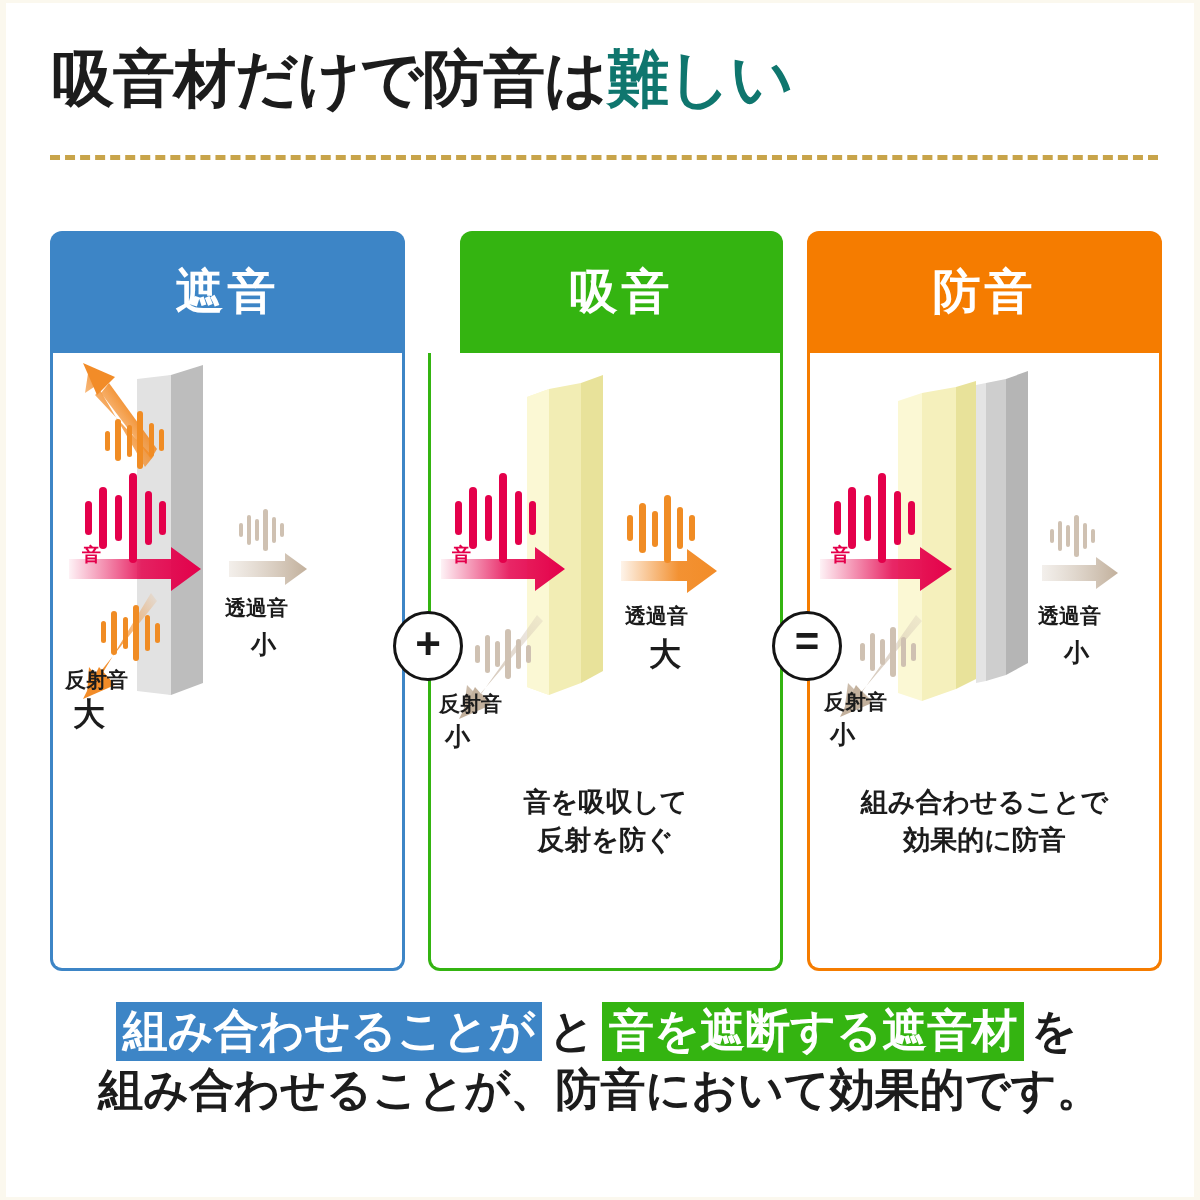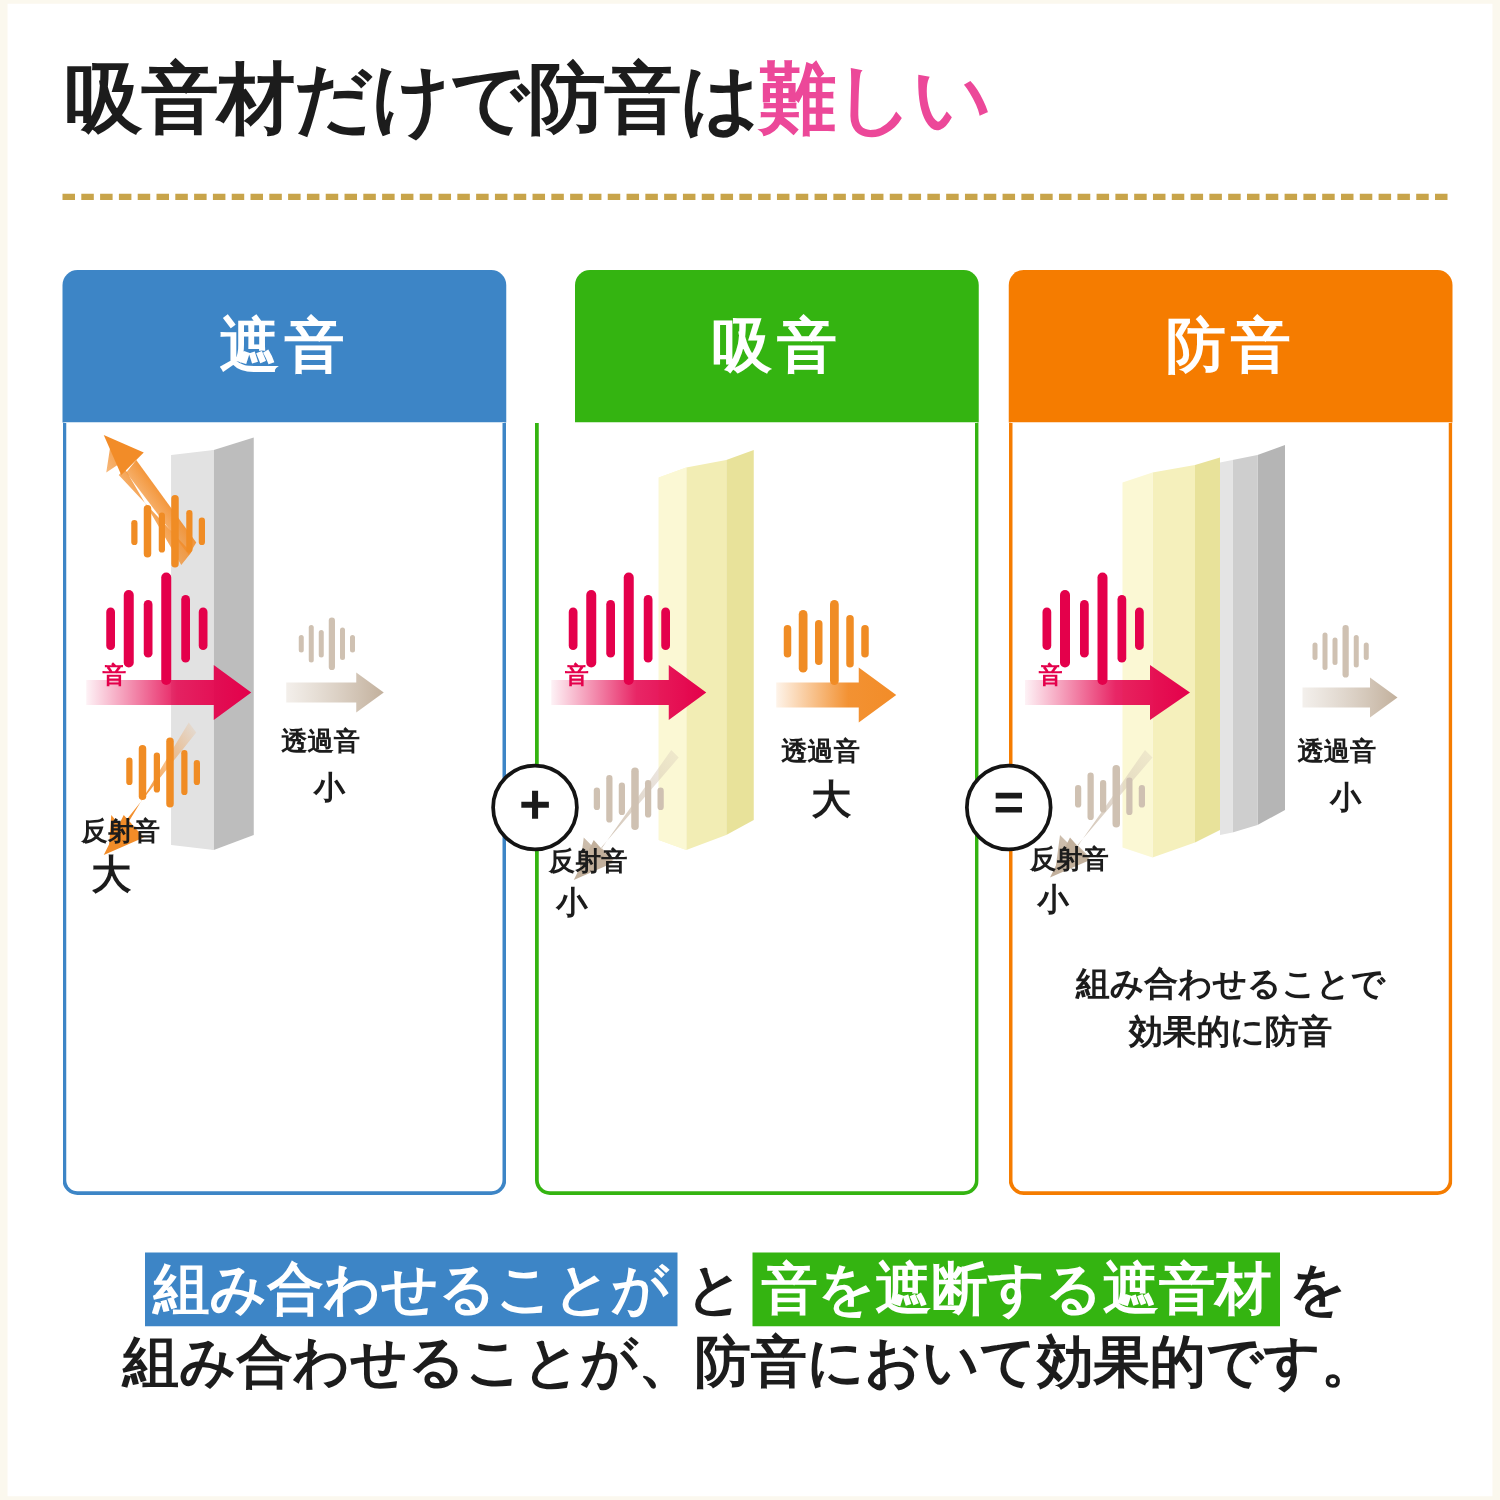--- a/index.html
+++ b/index.html
@@ -22,38 +22,38 @@
   
   #title {
     position: absolute;
     left: 46px; top: 34px;
     font-size: 62px;
     font-weight: 700;
     letter-spacing: -1px;
     color: #1c1c1c;
     white-space: nowrap;
   }
-  #title .accent { color: #ec4899; }
+  #title .accent { color: #0f766e; }
 
   #divider {
     position: absolute;
     left: 44px; top: 152px;
     width: 1108px; height: 0;
     border-top: 5px dashed #C8A44A;
   }
 
   
   #cards {
     position: absolute;
     left: 44px; top: 212px;
     width: 1112px; height: 740px;
   }
   .card {
     position: absolute;
-    top: 1px;
+    top: 16px;
     width: 355px;
     height: 740px;
   }
   .card.c1 { left: 0px; }
   .card.c2 { left: 378px; }
   .card.c3 { left: 757px; border-radius: 32px; }
 
   .card-head {
     height: 122px;
     border-radius: 12px 12px 0 0;
@@ -331,20 +331,22 @@
               <rect x="64" y="288" width="5" height="26" rx="2.5"></rect>
               <rect x="74" y="276" width="6" height="50" rx="3"></rect>
               <rect x="85" y="286" width="5" height="30" rx="2.5"></rect>
               <rect x="95" y="292" width="5" height="18" rx="2.5"></rect>
             </g>
             <text x="8" y="358" font-family="Liberation Sans, sans-serif" font-size="21" font-weight="700" fill="#1c1c1c">反射音</text>
             <text x="14" y="392" font-family="Liberation Sans, sans-serif" font-size="25" font-weight="700" fill="#1c1c1c">小</text>
           </svg>
         </div>
 
+        <div class="caption">音を吸収して
+反射を防ぐ</div>
       </div>
     </div>
 
     <div class="card c3">
       <div class="card-head">
         <span>防音</span>
       </div>
       <div class="card-body">
 
         <div class="diagram">

